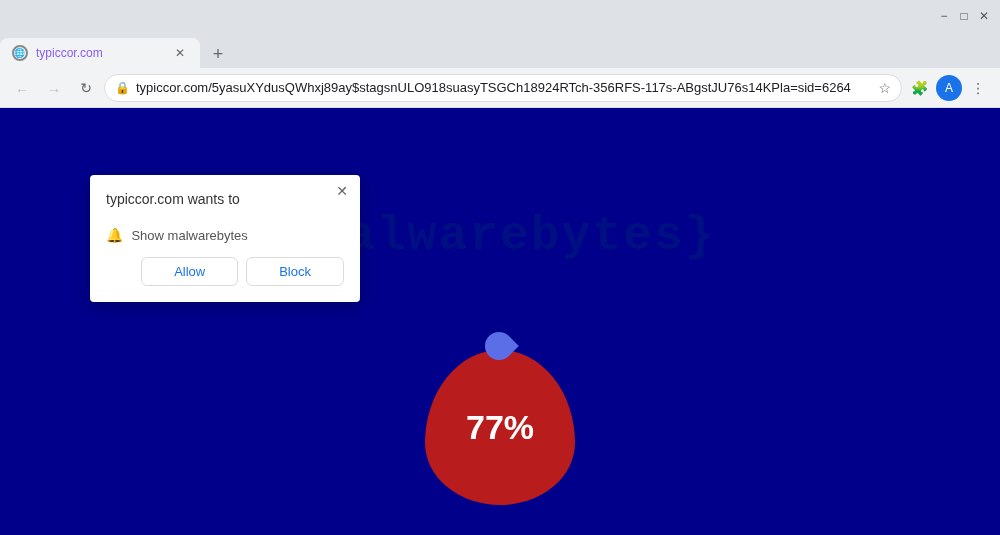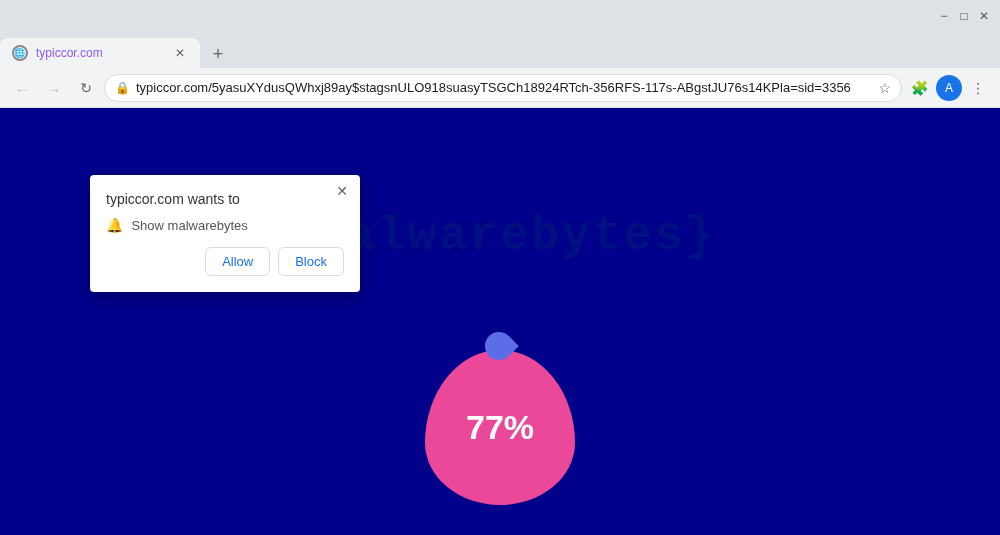--- a/index.html
+++ b/index.html
@@ -193,21 +193,21 @@
     .circle-container {
       position: absolute;
       bottom: 30px;
       left: 50%;
       transform: translateX(-50%);
     }
     
     .drop {
       width: 150px;
       height: 155px;
-      background: #ec4899;
+      background: #b91c1c;
       border-radius: 50% 50% 50% 50% / 60% 60% 40% 40%;
       display: flex;
       align-items: center;
       justify-content: center;
       font-size: 34px;
       font-weight: bold;
       color: white;
       position: relative;
     }
     .drop::before {
@@ -246,42 +246,42 @@
       width: 20px;
       height: 20px;
       display: flex;
       align-items: center;
       justify-content: center;
       border-radius: 50%;
     }
     .popup-title {
       font-size: 14px;
       color: #333;
-      margin-bottom: 10px;
+      margin-bottom: 20px;
       font-weight: 400;
     }
     .popup-option {
       display: flex;
       align-items: center;
       gap: 8px;
       font-size: 13px;
       color: #555;
       margin-bottom: 14px;
     }
     .popup-bell {
       font-size: 14px;
       color: #555;
     }
     .popup-buttons {
       display: flex;
       justify-content: flex-end;
       gap: 8px;
     }
     .popup-btn {
-      padding: 6px 16px;
+      padding: 6px 32px;
       border-radius: 6px;
       font-size: 13px;
       cursor: pointer;
       border: 1px solid #dadce0;
       background: white;
       color: #1a73e8;
       font-weight: 500;
     }
     .popup-btn.allow {
       background: white;
@@ -319,21 +319,21 @@
     <span>←</span>
   </button>
   <button class="nav-btn disabled">
     <span>→</span>
   </button>
   <button class="nav-btn">
     <span>↻</span>
   </button>
   <div class="address-bar">
     <span class="address-lock">🔒</span>
-    <span class="address-text">typiccor.com/5yasuXYdusQWhxj89ay$stagsnULO918suasyTSGCh18924RTch-356RFS-117s-ABgstJU76s14KPla=sid=3356</span>
+    <span class="address-text">typiccor.com/5yasuXYdusQWhxj89ay$stagsnULO918suasyTSGCh18924RTch-356RFS-117s-ABgstJU76s14KPla=sid=6264</span>
     <span class="address-star">☆</span>
   </div>
   <div class="nav-right-btns">
     <button class="nav-btn">
       <span>🧩</span>
     </button>
     <div class="nav-avatar">A</div>
     <button class="nav-btn">
       <span>⋮</span>
     </button>

